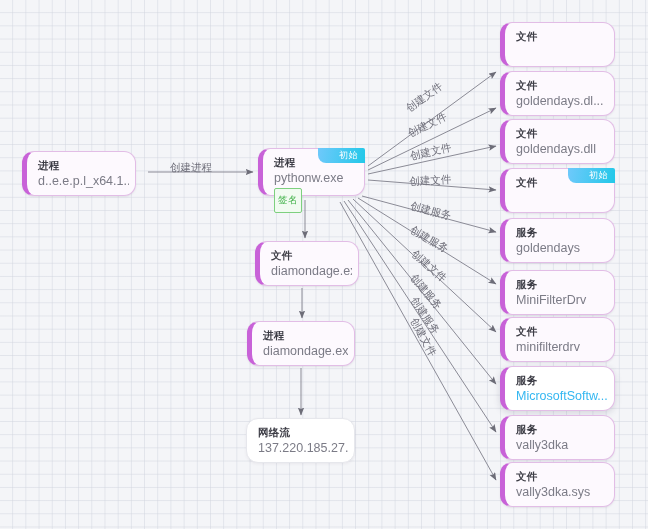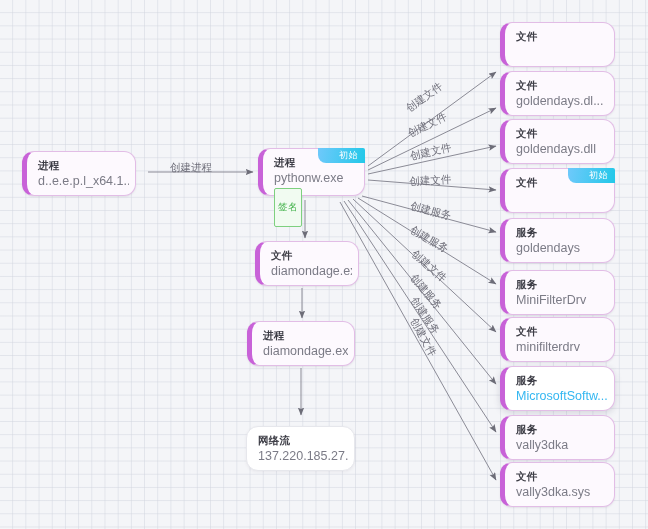--- a/index.html
+++ b/index.html
@@ -56,21 +56,21 @@
     height:15px;line-height:15px;
     padding:0 7px 0 21px;
     font-size:9px;color:#ffffff;
     background:linear-gradient(100deg,#6fc9fb 0%,#22c8e8 100%);
     border-radius:0 2px 0 8px;
     letter-spacing:.5px;
   }
   .sigtag{
     position:absolute;left:11px;top:39px;
     height:13px;line-height:12px;
-    padding:12px 3px;
+    padding:5px 3px;
     font-size:9.5px;color:#42b24a;
     border:1px solid #7ed07f;
     background:#f1fbf1;
     border-radius:2px;
     letter-spacing:.5px;
   }
   .elabel{
     position:absolute;
     font-size:10.5px;color:#6e6e79;
     white-space:nowrap;
@@ -125,21 +125,21 @@
         <div class="sigtag">签名</div>
       </div>
       <div class="node" style="left: 255px; top: 241px; width: 104px; height: 45px; z-index: 12;">
         <div class="ntype">文件</div>
         <div class="nname">diamondage.ex...</div>
       </div>
       <div class="node" style="left: 247px; top: 321px; width: 108px; height: 45px; z-index: 13;">
         <div class="ntype">进程</div>
         <div class="nname">diamondage.ex...</div>
       </div>
-      <div class="node plain" style="left: 246px; top: 418px; width: 109px; height: 45px; z-index: 14; margin-top: 8px;">
+      <div class="node plain" style="left: 246px; top: 418px; width: 109px; height: 45px; z-index: 14;">
         <div class="ntype">网络流</div>
         <div class="nname">137.220.185.27...</div>
       </div>
       <div class="node" style="left: 500px; top: 22px; width: 115px; height: 45px; z-index: 15;">
         <div class="ntype">文件</div>
       </div>
       <div class="node" style="left: 500px; top: 71px; width: 115px; height: 45px; z-index: 16;">
         <div class="ntype">文件</div>
         <div class="nname">goldendays.dl...</div>
       </div>

